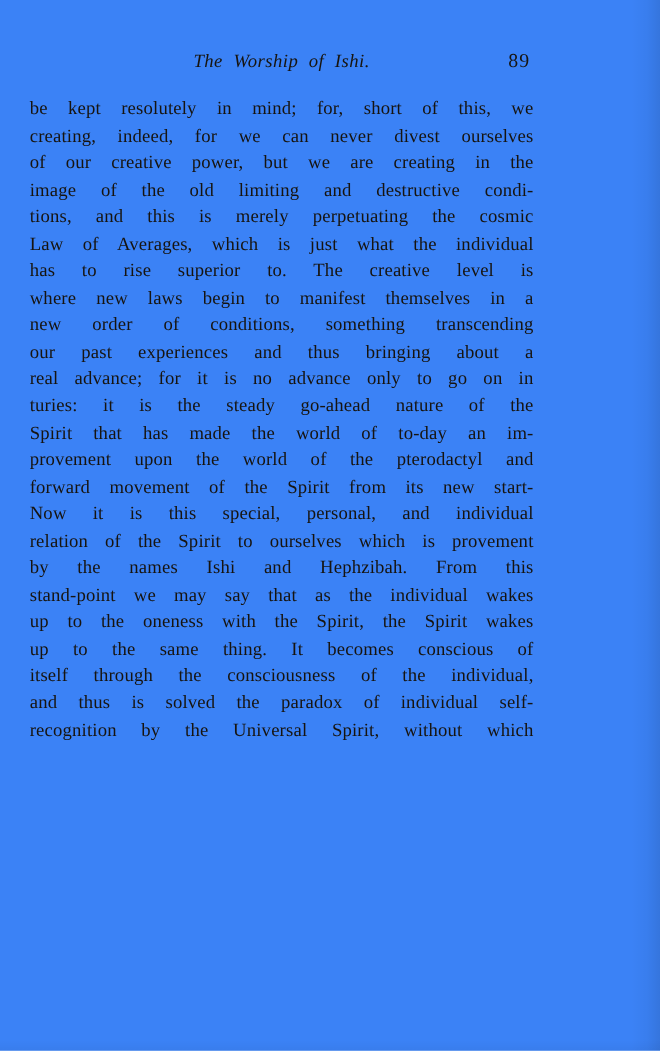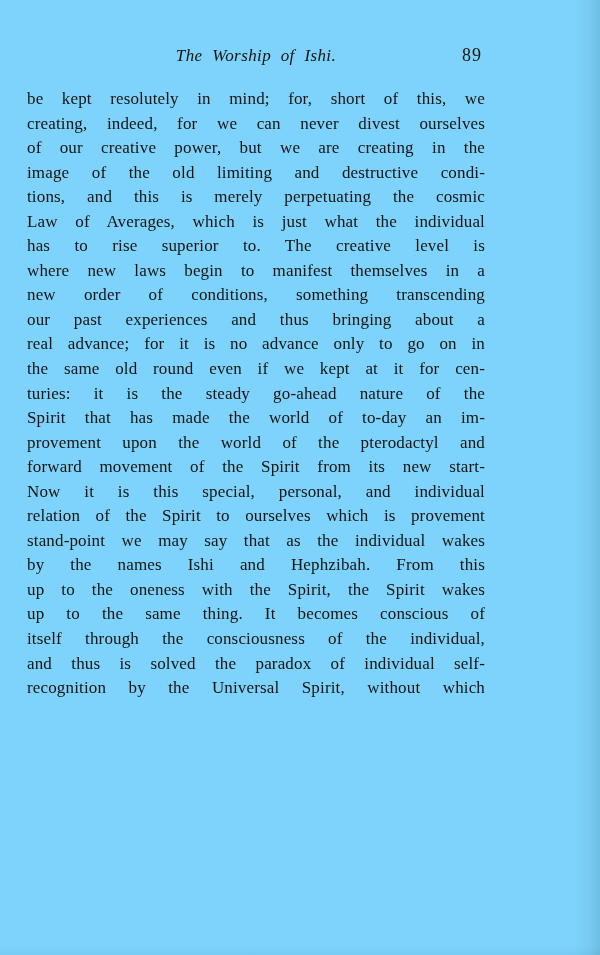--- a/index.html
+++ b/index.html
@@ -11,21 +11,21 @@
     height: 955px;
     position: relative;
     overflow: hidden;
     background: #f4f3f0;
     font-family: "Liberation Serif", "DejaVu Serif", serif;
     color: #17140f;
   }
   .page {
     position: absolute;
     inset: 0;
-    background: #7dd3fc;
+    background: #3b82f6;
   }
   
   .scan-edge-right {
     position: absolute;
     top: 0;
     right: 0;
     width: 26px;
     height: 100%;
     background: linear-gradient(to right,
       rgba(0,0,0,0) 0%,
@@ -101,31 +101,30 @@
           <div class="line">creating, indeed, for we can never divest ourselves</div>
           <div class="line">of our creative power, but we are creating in the</div>
           <div class="line">image of the old limiting and destructive condi-</div>
           <div class="line">tions, and this is merely perpetuating the cosmic</div>
           <div class="line">Law of Averages, which is just what the individual</div>
           <div class="line">has to rise superior to. The creative level is</div>
           <div class="line">where new laws begin to manifest themselves in a</div>
           <div class="line">new order of conditions, something transcending</div>
           <div class="line">our past experiences and thus bringing about a</div>
           <div class="line">real advance; for it is no advance only to go on in</div>
-          <div class="line">the same old round even if we kept at it for cen-</div>
           <div class="line">turies: it is the steady go-ahead nature of the</div>
           <div class="line">Spirit that has made the world of to-day an im-</div>
           <div class="line">provement upon the world of the pterodactyl and</div>
           <div class="line">forward movement of the Spirit from its new start-</div>
         </div>
         <div class="paragraph">
           <div class="line">Now it is this special, personal, and individual</div>
           <div class="line">relation of the Spirit to ourselves which is provement</div>
+          <div class="line">by the names Ishi and Hephzibah. From this</div>
           <div class="line">stand-point we may say that as the individual wakes</div>
-          <div class="line">by the names Ishi and Hephzibah. From this</div>
           <div class="line">up to the oneness with the Spirit, the Spirit wakes</div>
           <div class="line">up to the same thing. It becomes conscious of</div>
           <div class="line">itself through the consciousness of the individual,</div>
           <div class="line">and thus is solved the paradox of individual self-</div>
           <div class="line">recognition by the Universal Spirit, without which</div>
         </div>
       </div>
   </div>
   <div class="scan-edge-right"></div>
   <div class="scan-edge-bottom"></div>

